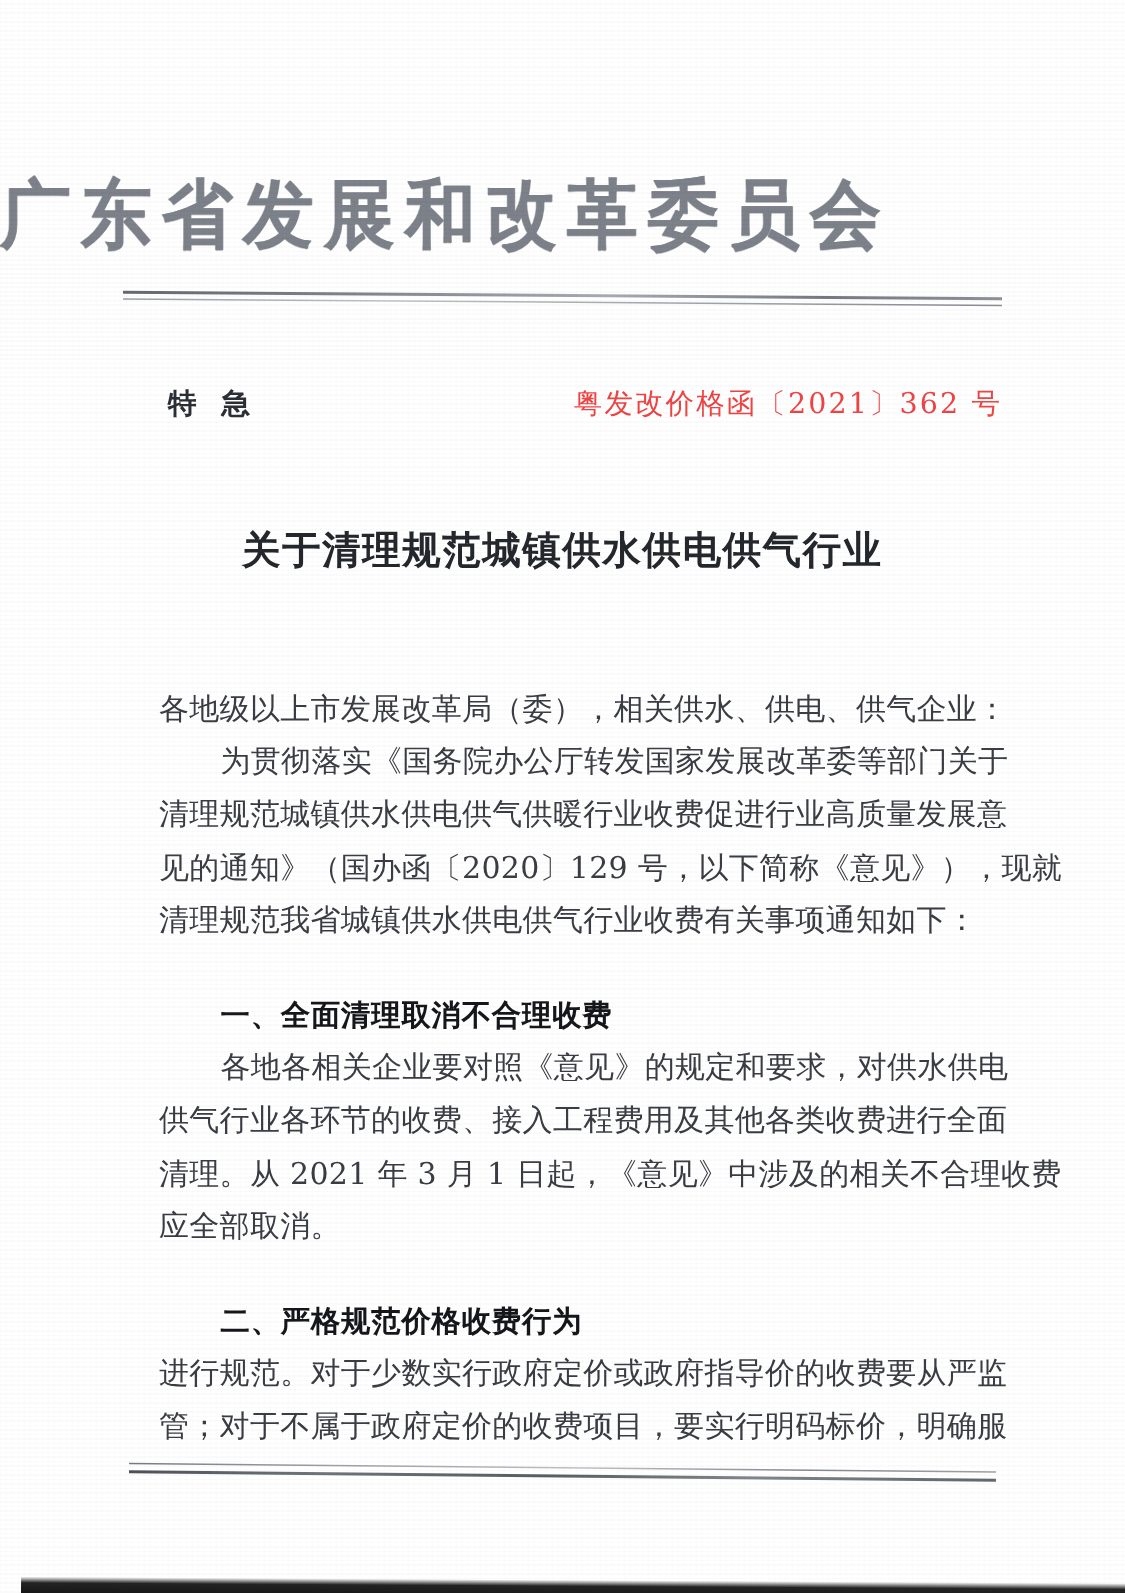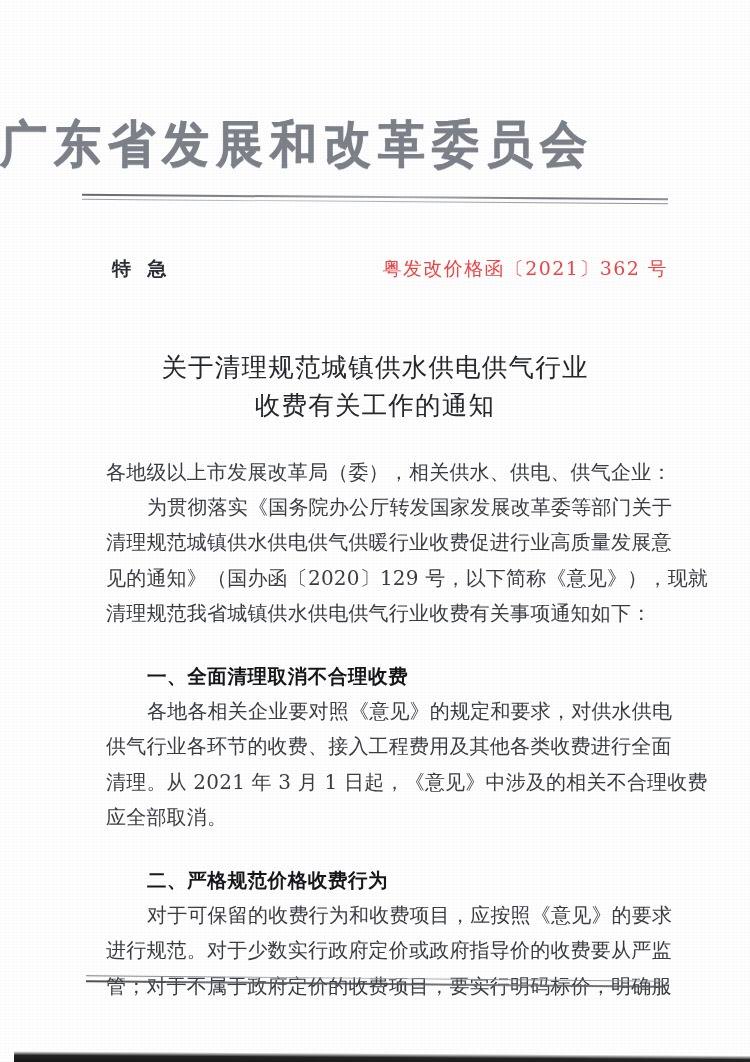--- a/index.html
+++ b/index.html
@@ -117,21 +117,21 @@
 
   
   .doc-title {
     position: absolute;
     left: 100px;
     right: 100px;
     top: 348px;
     text-align: center;
     font-family: "DejaVu Serif", "Liberation Serif", serif;
     font-size: 25.5px;
-    font-weight: 400;
+    font-weight: 700;
     letter-spacing: 1.2px;
     line-height: 38px;
     color: #24272c;
   }
   .doc-title .tline { display: block; white-space: nowrap; }
 
   
   .body-block {
     position: absolute;
     left: 106px;
@@ -195,40 +195,38 @@
     <div class="l2"></div>
   </div>
 
   <div class="meta-row">
     <div class="meta-urgent">特 急</div>
     <div class="meta-docnum">粤发改价格函〔2021〕362 号</div>
   </div>
 
   <div class="doc-title">
     <span class="tline">关于清理规范城镇供水供电供气行业</span>
-    <span class="tline">收费有关工作的通知</span>
   </div>
 
   <div class="body-block">
 
     <div class="p-line">各地级以上市发展改革局（委），相关供水、供电、供气企业：</div>
 
     <div class="p-line indent">为贯彻落实《国务院办公厅转发国家发展改革委等部门关于</div>
     <div class="p-line">清理规范城镇供水供电供气供暖行业收费促进行业高质量发展意</div>
     <div class="p-line">见的通知》（国办函〔2020〕129 号，以下简称《意见》），现就</div>
     <div class="p-line">清理规范我省城镇供水供电供气行业收费有关事项通知如下：</div>
 
     <div class="heading-line">一、全面清理取消不合理收费</div>
     <div class="p-line indent">各地各相关企业要对照《意见》的规定和要求，对供水供电</div>
     <div class="p-line">供气行业各环节的收费、接入工程费用及其他各类收费进行全面</div>
     <div class="p-line">清理。从 2021 年 3 月 1 日起，《意见》中涉及的相关不合理收费</div>
     <div class="p-line">应全部取消。</div>
 
     <div class="heading-line">二、严格规范价格收费行为</div>
-    <div class="p-line indent">对于可保留的收费行为和收费项目，应按照《意见》的要求</div>
     <div class="p-line">进行规范。对于少数实行政府定价或政府指导价的收费要从严监</div>
     <div class="p-line">管；对于不属于政府定价的收费项目，要实行明码标价，明确服</div>
   </div>
 
   <div class="rule-bottom">
     <div class="l1"></div>
     <div class="l2"></div>
   </div>
 
   <div class="scan-noise"></div>

